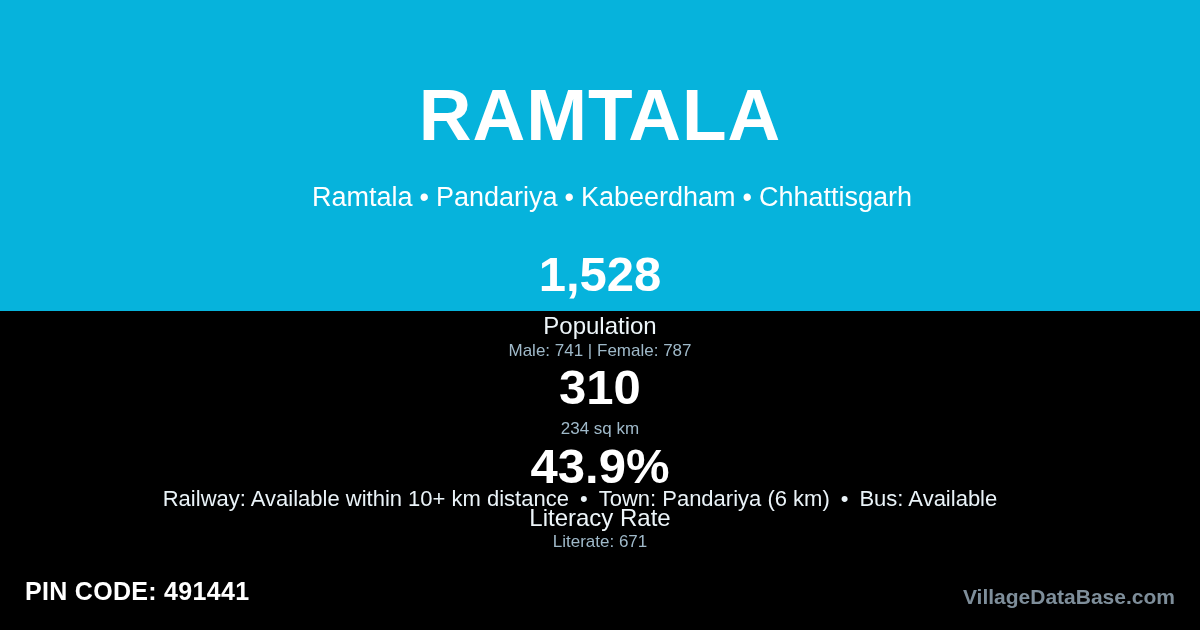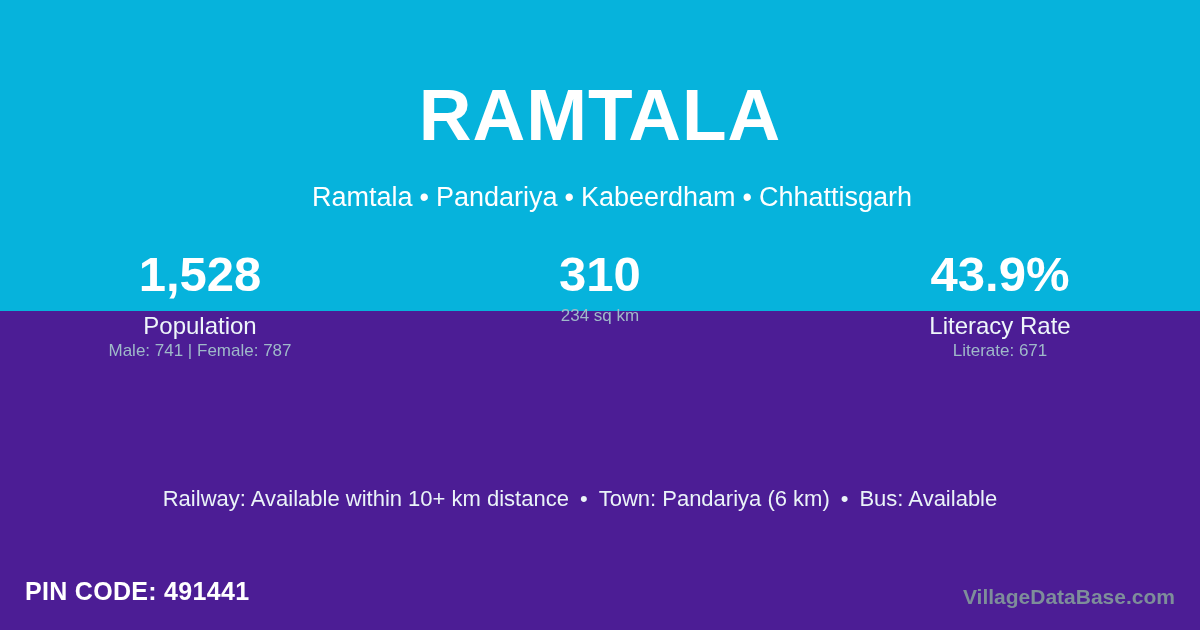--- a/index.html
+++ b/index.html
@@ -11,21 +11,21 @@
     height: 630px;
     overflow: hidden;
     font-family: "Liberation Sans", sans-serif;
     background: #05537f;
   }
 
   .card {
     position: relative;
     width: 1200px;
     height: 630px;
-    background: #4c1d95;
+    background: #000000;
     overflow: hidden;
   }
 
   
   .band-top {
     position: absolute;
     left: 0;
     top: 0;
     width: 1200px;
     height: 311px;
@@ -65,21 +65,21 @@
     color: #ffffff;
   }
 
   
   .stats {
     position: absolute;
     left: 0;
     top: 248px;
     width: 1200px;
     display: flex;
-    flex-direction: row;
+    flex-direction: column;
   }
   .stat {
     flex: 1 1 0;
     text-align: center;
   }
   .stat-value {
     font-size: 49px;
     font-weight: 700;
     color: #ffffff;
     line-height: 1.1;

